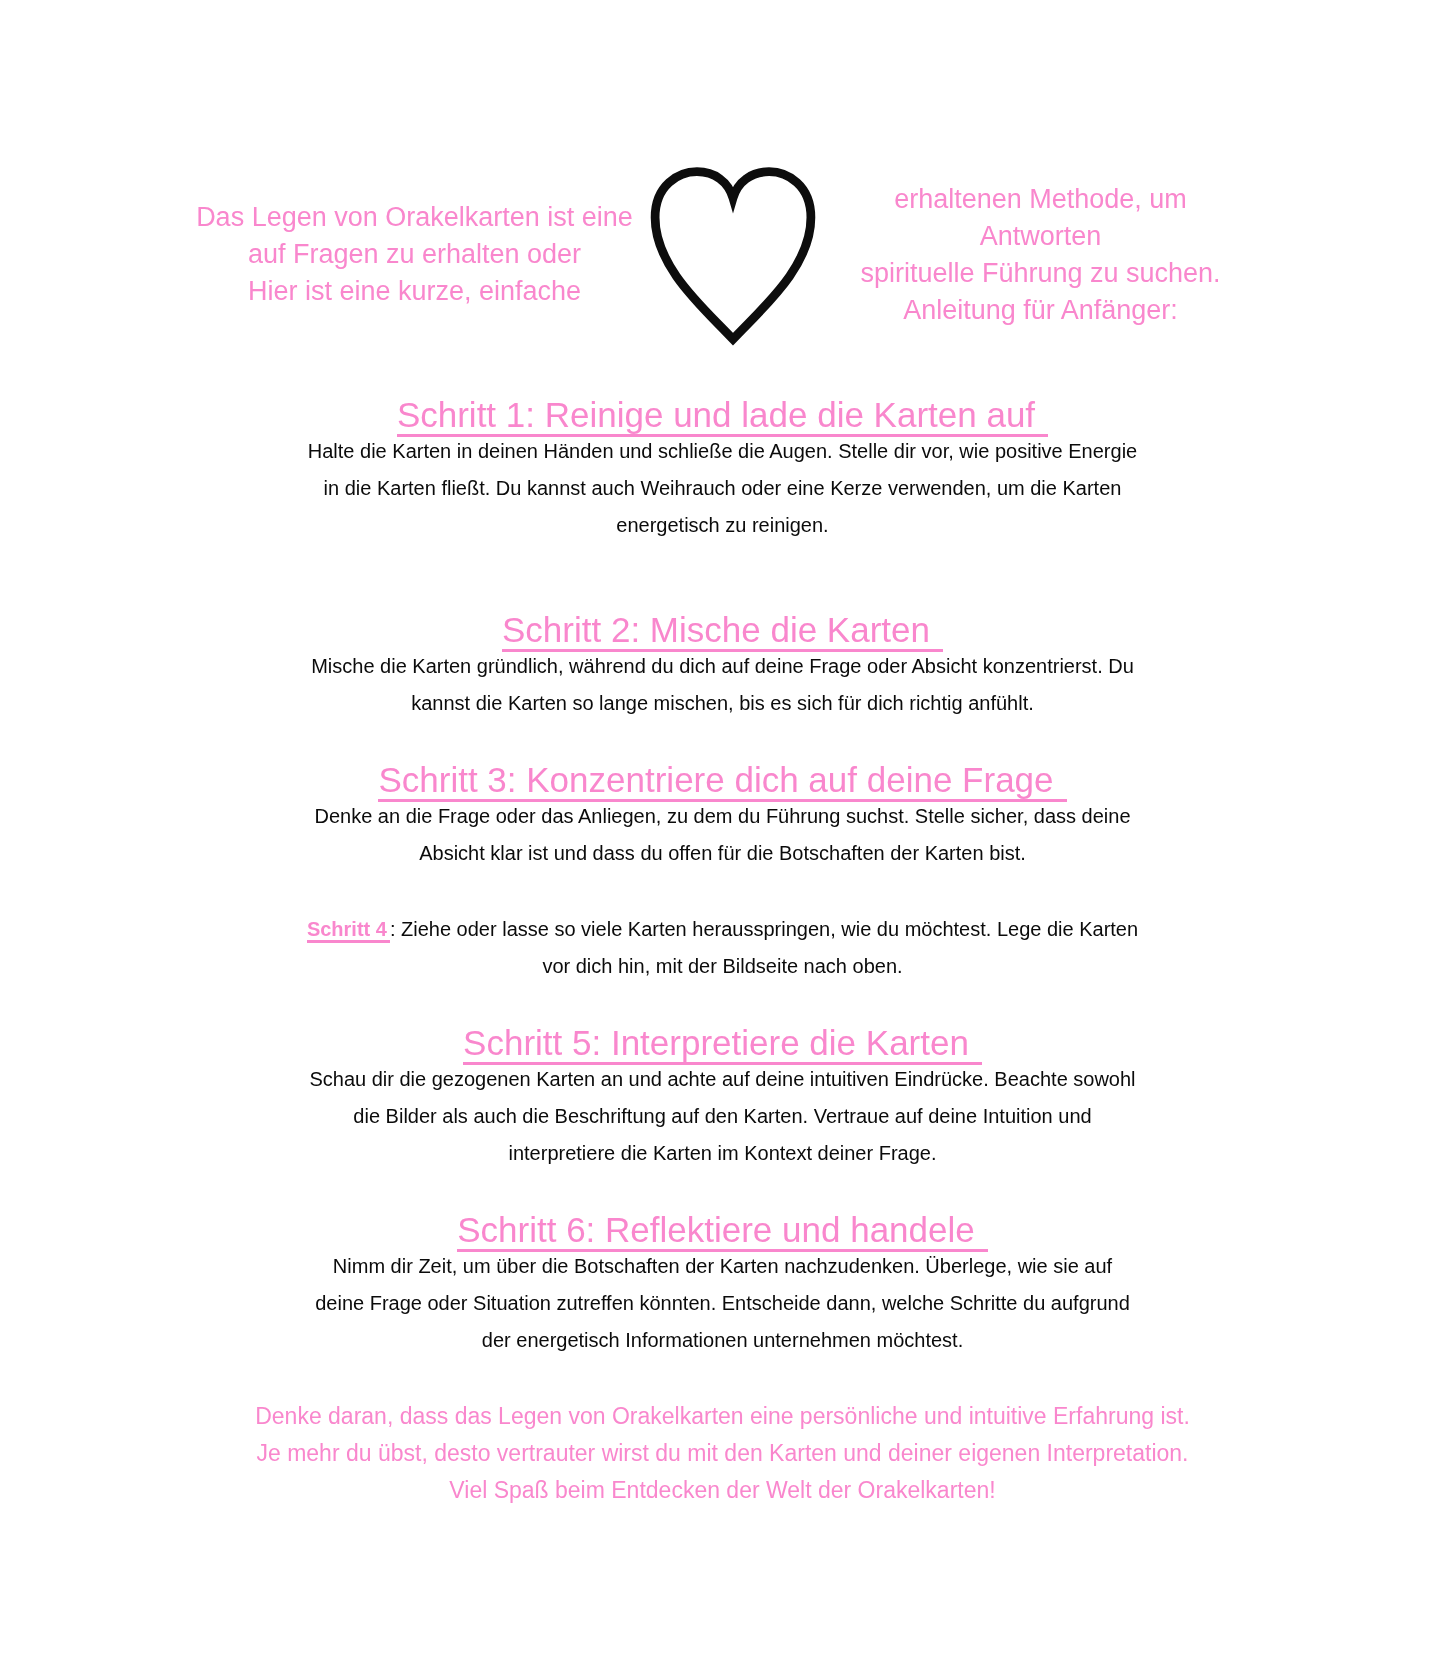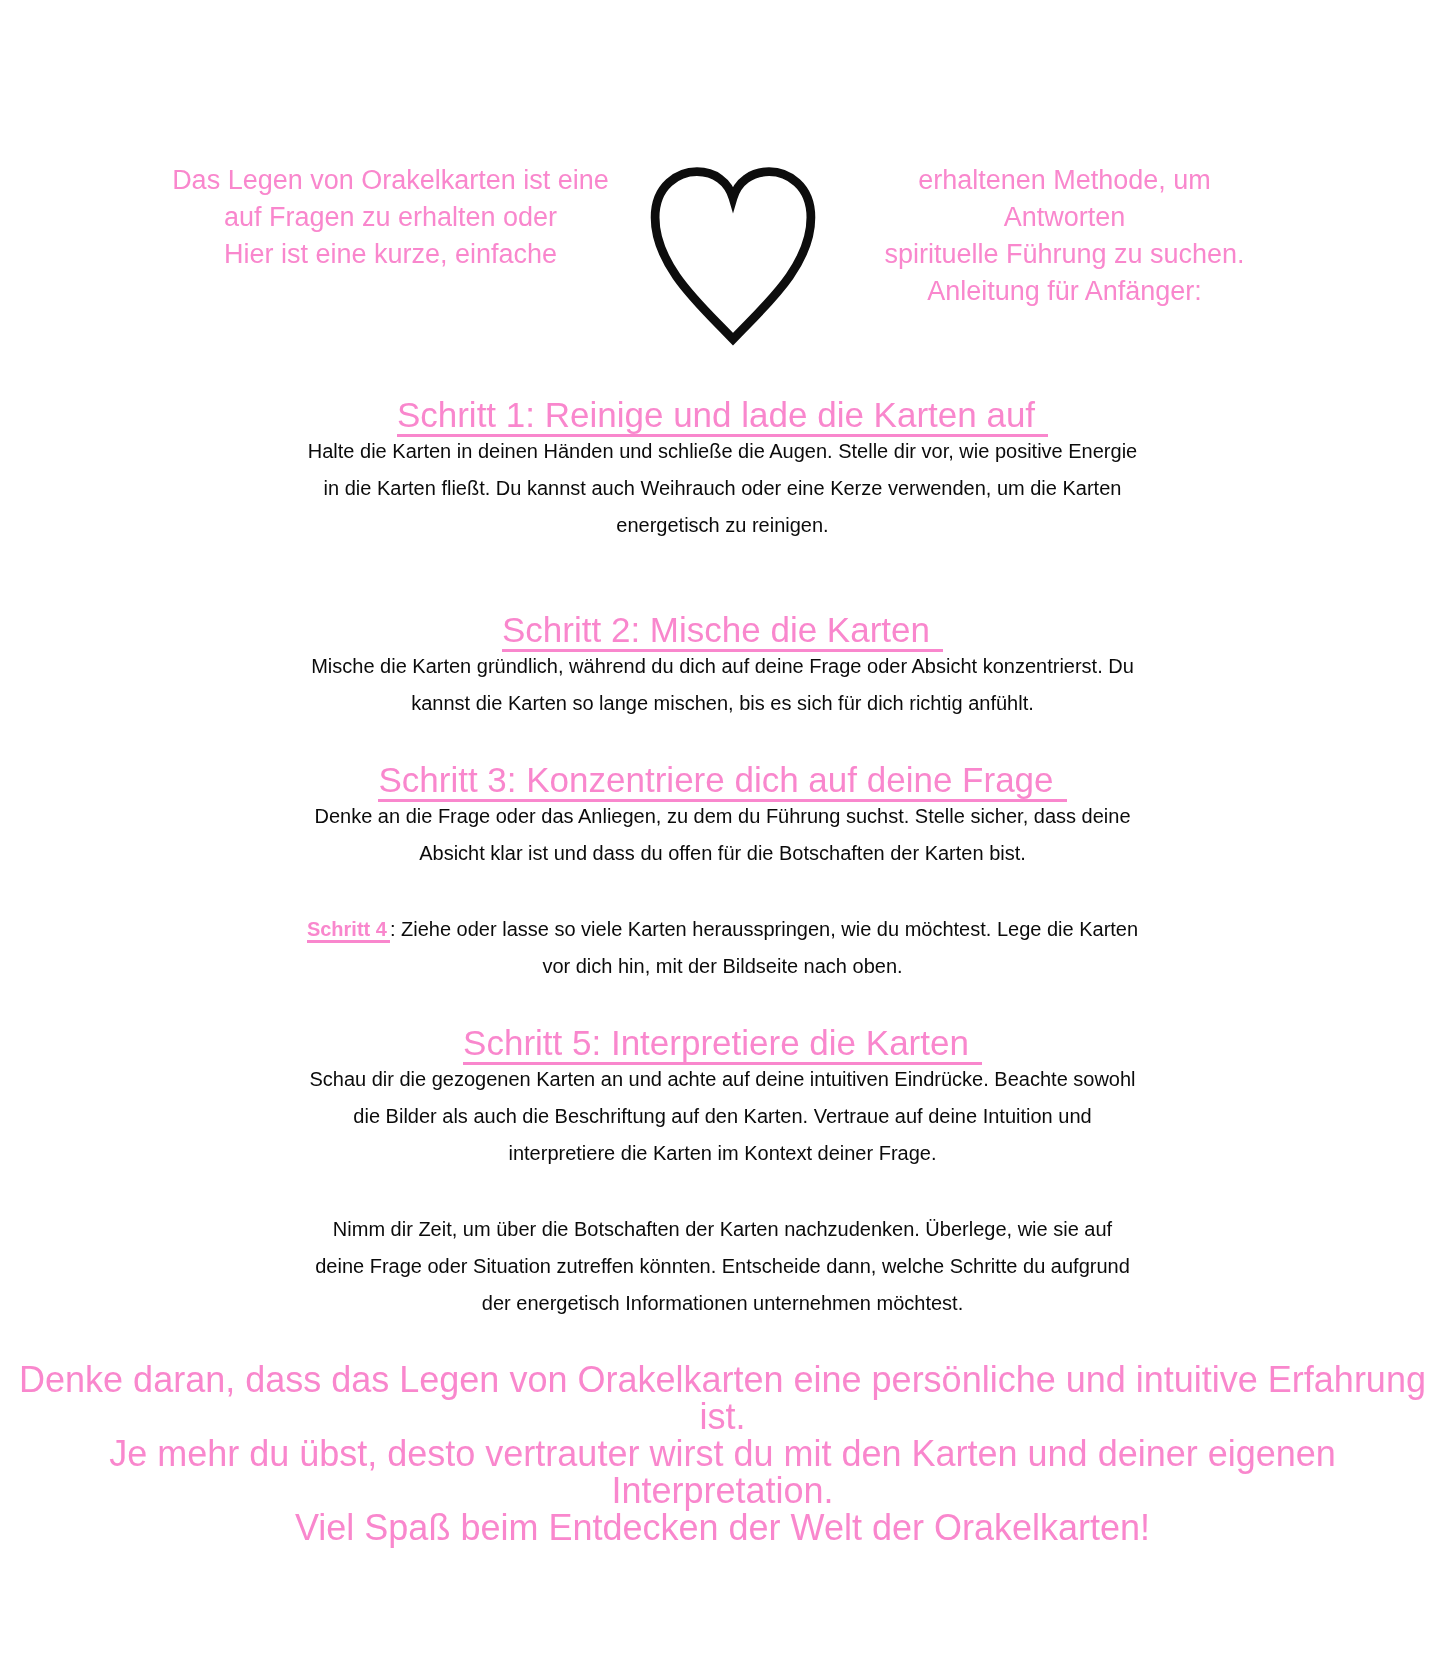--- a/index.html
+++ b/index.html
@@ -18,21 +18,21 @@
     height: 1667px;
     overflow: hidden;
     background: #ffffff;
   }
   
   .header {
     padding-top: 162px;
     margin-bottom: 49px;
     display: flex;
     justify-content: center;
-    gap: 24px;
+    align-items: center;
   }
   .intro {
     font-size: 27px;
     line-height: 37px;
     color: var(--pink, #f987cd);
     text-align: center;
     white-space: pre-line;
   }
   .intro-left  { width: 440px; }
   .intro-right { width: 420px; }
@@ -67,21 +67,21 @@
   }
   .inline-label {
     font-weight: bold;
     color: var(--pink, #f987cd);
     border-bottom: 3px solid var(--pink, #f987cd);
     padding-right: 3px;
   }
   
   .footer-note {
     margin-top: 0;
-    font-size: 36px;
+    font-size: 23px;
     line-height: 37px;
     color: var(--pink, #f987cd);
     text-align: center;
     white-space: pre-line;
   }
 </style>
 </head>
 <body>
 
 <div class="page">
@@ -133,20 +133,21 @@
     </div>
 
     <div class="section">
       <div class="section-heading"><span class="hl">Schritt 5: Interpretiere die Karten</span></div>
       <div class="section-body">Schau dir die gezogenen Karten an und achte auf deine intuitiven Eindrücke. Beachte sowohl
 die Bilder als auch die Beschriftung auf den Karten. Vertraue auf deine Intuition und
 interpretiere die Karten im Kontext deiner Frage.</div>
     </div>
 
     <div class="section">
+      <div class="section-heading"><span class="hl">Schritt 6: Reflektiere und handele</span></div>
       <div class="section-body">Nimm dir Zeit, um über die Botschaften der Karten nachzudenken. Überlege, wie sie auf
 deine Frage oder Situation zutreffen könnten. Entscheide dann, welche Schritte du aufgrund
 der energetisch Informationen unternehmen möchtest.</div>
     </div>
 
     <div class="footer-note">Denke daran, dass das Legen von Orakelkarten eine persönliche und intuitive Erfahrung ist.
 Je mehr du übst, desto vertrauter wirst du mit den Karten und deiner eigenen Interpretation.
 Viel Spaß beim Entdecken der Welt der Orakelkarten!</div>
 
   </div>

